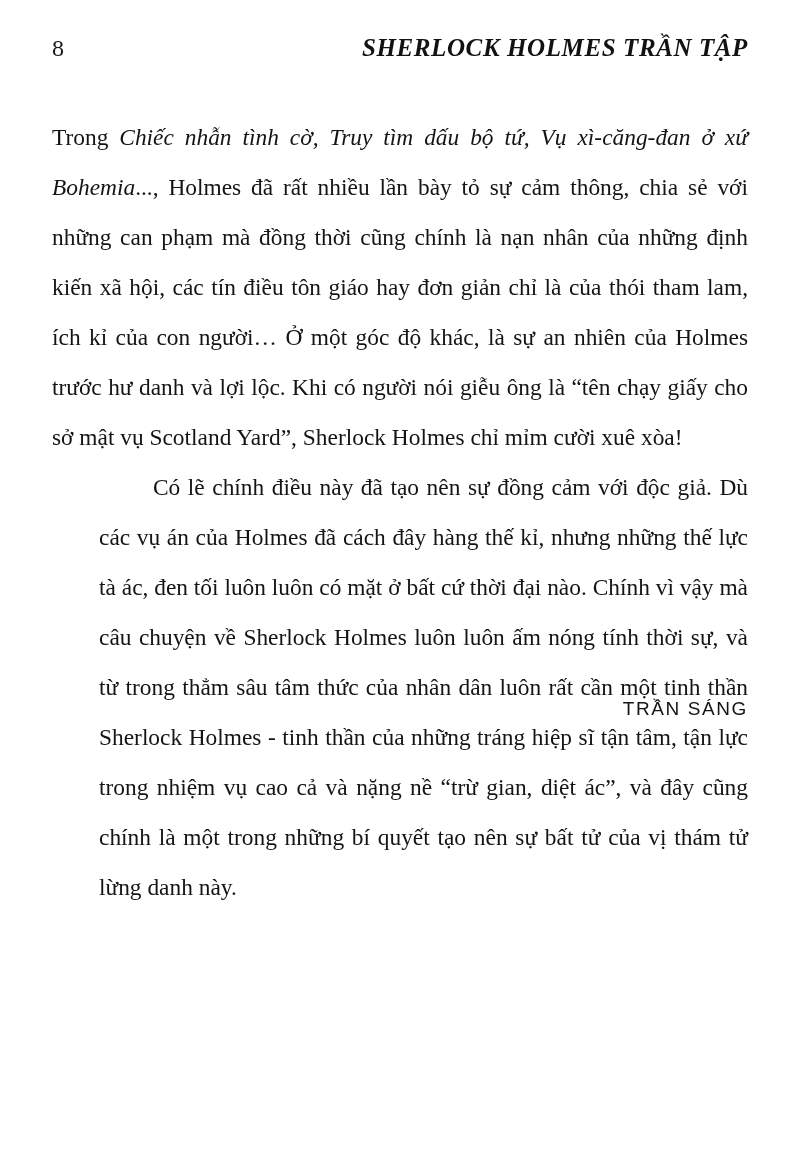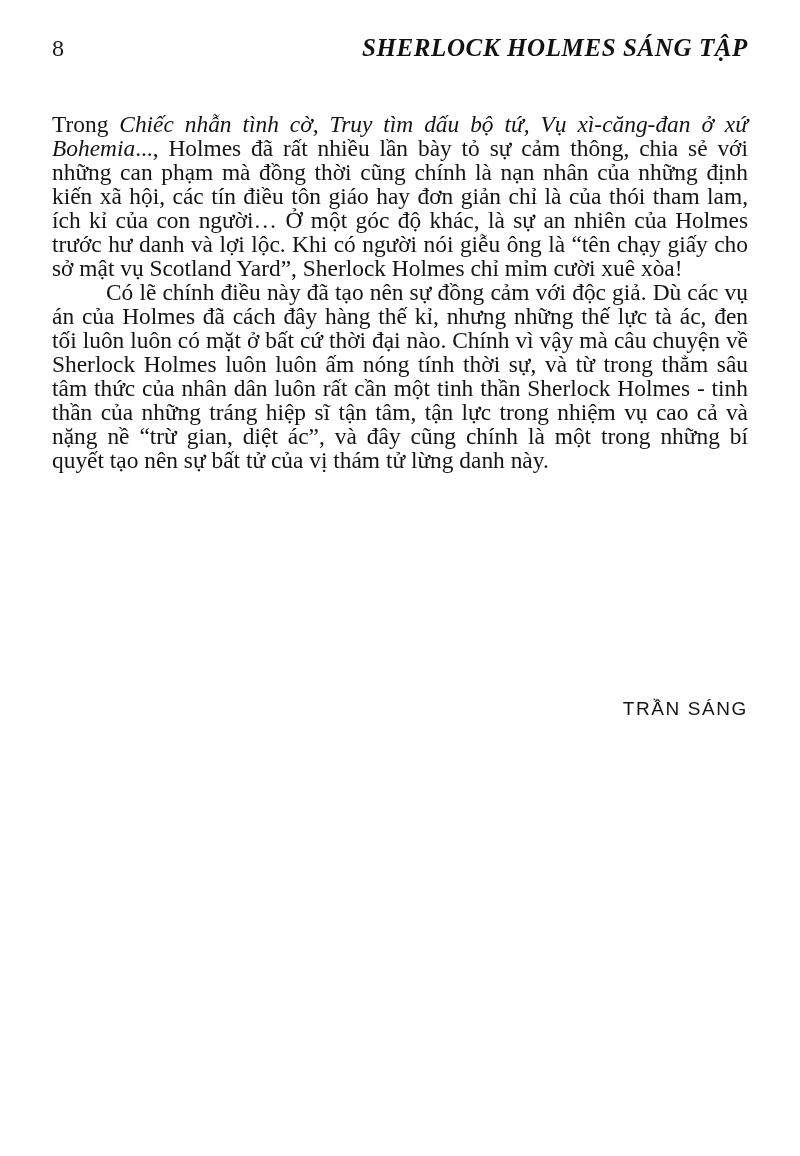--- a/index.html
+++ b/index.html
@@ -47,28 +47,29 @@
   }
   .body-text {
     position: absolute;
     top: 112px;
     left: 52px;
     width: 696px;
   }
   p.para {
     margin: 0;
     font-size: 23.4px;
-    line-height: 24px;
+    line-height: 50px;
     text-align: justify;
     text-justify: inter-word;
     font-family: "Liberation Serif", serif;
     color: #141414;
   }
   p.para.indent {
     text-indent: 54px;
+    margin-left: 47px;
   }
   .it {
     font-style: italic;
   }
   .signature {
     position: absolute;
     top: 698px;
     right: 52px;
     font-size: 19px;
     letter-spacing: 1.6px;
@@ -77,21 +78,21 @@
     white-space: nowrap;
   }
 </style>
 </head>
 <body>
 
 <div class="page">
 
   <div class="header">
     <span class="folio">8</span>
-    <span class="running-title">SHERLOCK HOLMES SÁNG TẬP</span>
+    <span class="running-title">SHERLOCK HOLMES TRẦN TẬP</span>
   </div>
 
   <div class="body-text">
 
     <p class="para"><span>Trong </span><span class="it">Chiếc nhẫn tình cờ, Truy tìm dấu bộ tứ, Vụ xì-căng-đan ở xứ Bohemia</span><span>..., Holmes đã rất nhiều lần bày tỏ sự cảm thông, chia sẻ với những can phạm mà đồng thời cũng chính là nạn nhân của những định kiến xã hội, các tín điều tôn giáo hay đơn giản chỉ là của thói tham lam, ích kỉ của con người… Ở một góc độ khác, là sự an nhiên của Holmes trước hư danh và lợi lộc. Khi có người nói giễu ông là “tên chạy giấy cho sở mật vụ Scotland Yard”, Sherlock Holmes chỉ mỉm cười xuê xòa!</span></p>
 
     <p class="para indent">Có lẽ chính điều này đã tạo nên sự đồng cảm với độc giả. Dù các vụ án của Holmes đã cách đây hàng thế kỉ, nhưng những thế lực tà ác, đen tối luôn luôn có mặt ở bất cứ thời đại nào. Chính vì vậy mà câu chuyện về Sherlock Holmes luôn luôn ấm nóng tính thời sự, và từ trong thẳm sâu tâm thức của nhân dân luôn rất cần một tinh thần Sherlock Holmes - tinh thần của những tráng hiệp sĩ tận tâm, tận lực trong nhiệm vụ cao cả và nặng nề “trừ gian, diệt ác”, và đây cũng chính là một trong những bí quyết tạo nên sự bất tử của vị thám tử lừng danh này.</p>
 
   </div>
 

